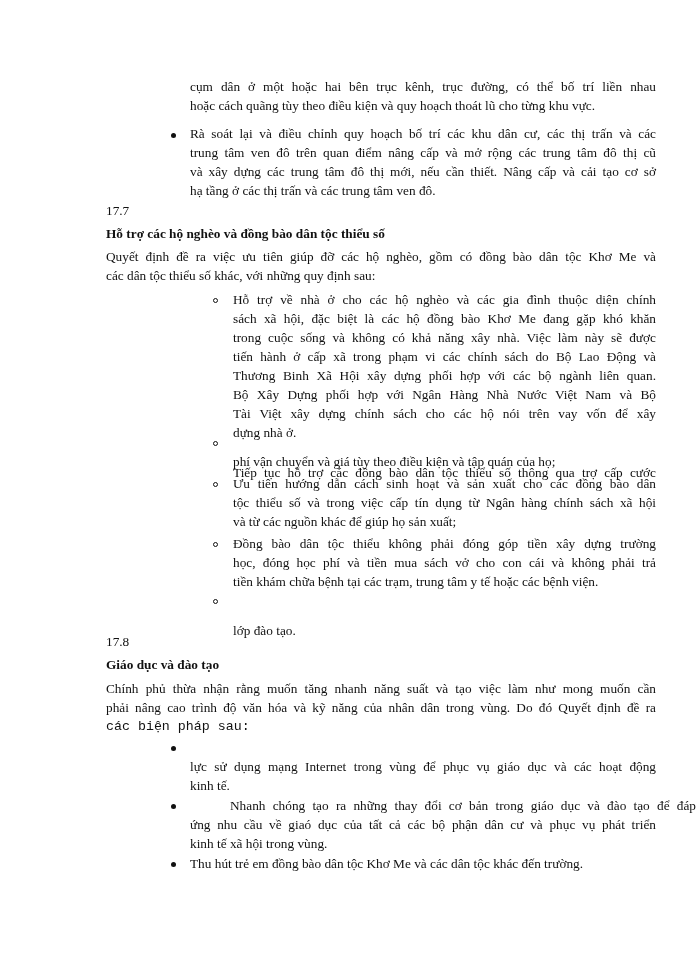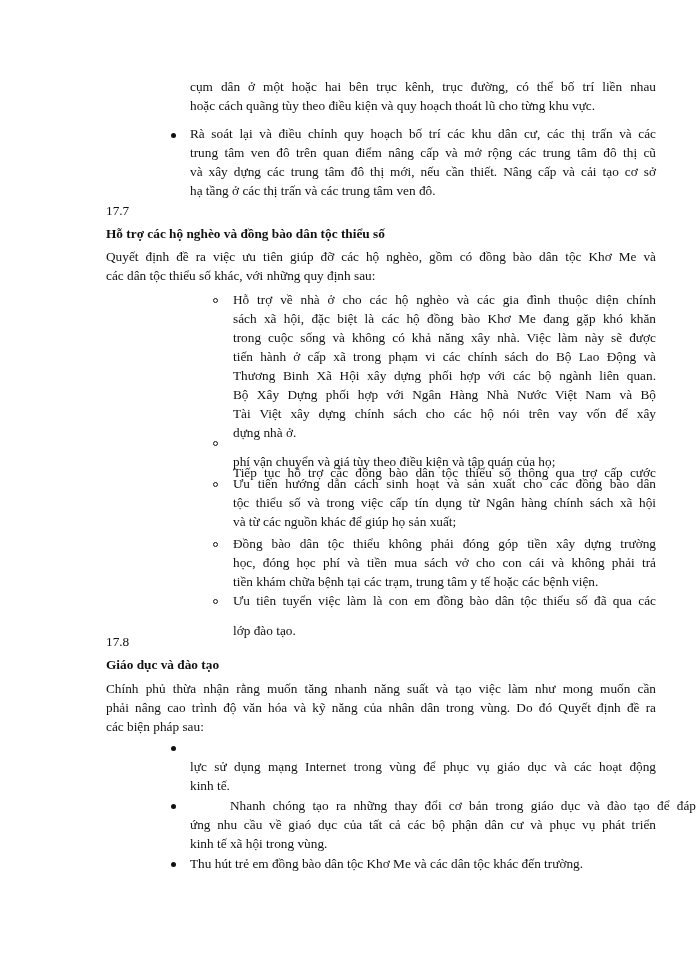--- a/index.html
+++ b/index.html
@@ -83,28 +83,27 @@
   <div class="line just" style="left:233px; top:474px; width:423px;">Ưu tiên hướng dẫn cách sinh hoạt và sản xuất cho các đồng bào dân</div>
   <div class="line just" style="left:233px; top:493px; width:423px;">tộc thiểu số và trong việc cấp tín dụng từ Ngân hàng chính sách xã hội</div>
   <div class="line" style="left:233px; top:512px;">và từ các nguồn khác để giúp họ sản xuất;</div>
 
   <span class="ring" style="left:213px; top:542px;"></span>
   <div class="line just" style="left:233px; top:534px; width:423px;">Đồng bào dân tộc thiểu không phải đóng góp tiền xây dựng trường</div>
   <div class="line just" style="left:233px; top:553px; width:423px;">học, đóng học phí và tiền mua sách vở cho con cái và không phải trả</div>
   <div class="line" style="left:233px; top:572px;">tiền khám chữa bệnh tại các trạm, trung tâm y tế hoặc các bệnh viện.</div>
 
   <span class="ring" style="left:213px; top:599px;"></span>
-  <div class="line just" style="left:233px; top:591px; width:423px;">Ưu tiên tuyển việc làm là con em đồng bào dân tộc thiểu số đã qua các</div>
   <div class="line" style="left:233px; top:610px;margin-top:11px;">lớp đào tạo.</div>
 
   <div class="line" style="left:106px; top:632px;">17.8</div>
   <div class="line bold" style="left:106px; top:655px;">Giáo dục và đào tạo</div>
   <div class="line just" style="left:106px; top:679px; width:550px;">Chính phủ thừa nhận rằng muốn tăng nhanh năng suất và tạo việc làm như mong muốn cần</div>
   <div class="line just" style="left:106px; top:698px; width:550px;">phải nâng cao trình độ văn hóa và kỹ năng của nhân dân trong vùng. Do đó Quyết định đề ra</div>
-  <div class="line" style="left:106px; top:717px;">các biện pháp sau:</div>
+  <div class="line" style="left:106px; top:717px;font-family:Liberation Mono, monospace;">các biện pháp sau:</div>
 
   <span class="bullet" style="left:171px; top:746px;"></span>
   <div class="line just" style="left:190px; top:757px; width:466px;">lực sử dụng mạng Internet trong vùng để phục vụ giáo dục và các hoạt động</div>
   <div class="line" style="left:190px; top:776px;">kinh tế.</div>
 
   <span class="bullet" style="left:171px; top:804px;"></span>
   <div class="line just" style="left:190px; top:796px; width:466px;margin-left:40px;">Nhanh chóng tạo ra những thay đổi cơ bản trong giáo dục và đào tạo để đáp</div>
   <div class="line just" style="left:190px; top:815px; width:466px;">ứng nhu cầu về giaó dục của tất cả các bộ phận dân cư và phục vụ phát triển</div>
   <div class="line" style="left:190px; top:834px;">kinh tế xã hội trong vùng.</div>
 

